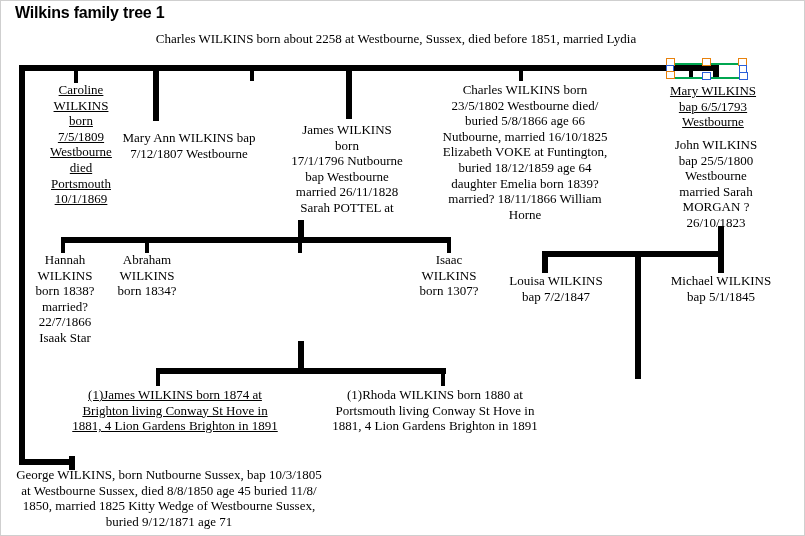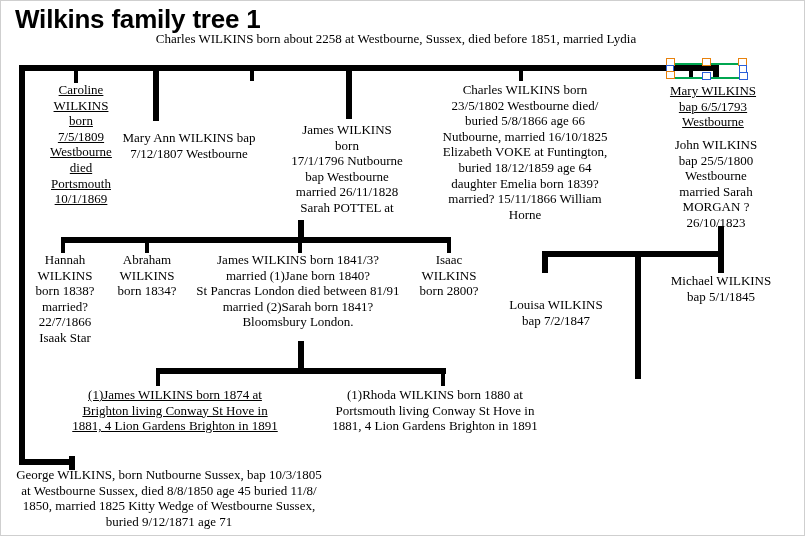--- a/index.html
+++ b/index.html
@@ -12,21 +12,21 @@
     width:805px;height:536px;
     background:#ffffff;
     overflow:hidden;
     border:1px solid #cfcfcf;
     box-sizing:border-box;
   }
   .title{
     position:absolute;
     font-family:"Liberation Sans","DejaVu Sans",sans-serif;
     font-weight:bold;
-    font-size:26px;
+    font-size:16px;
     letter-spacing:-0.2px;
     left:14px;top:3px;
     white-space:nowrap;
   }
   .node{
     position:absolute;
     text-align:center;
     font-size:13px;
     line-height:15.6px;
     white-space:pre-line;
@@ -85,21 +85,21 @@
 married 26/11/1828
 Sarah POTTEL at</div>
 
   <div class="node" style="left:420px;top:81px;width:208px;">Charles WILKINS born
 23/5/1802 Westbourne died/
 buried 5/8/1866 age 66
 Nutbourne, married 16/10/1825
 Elizabeth VOKE at Funtington,
 buried 18/12/1859 age 64
 daughter Emelia born 1839?
-married? 15/11/1866 William
+married? 18/11/1866 William
 Horne</div>
 
   <div class="node" style="left:640px;top:82px;width:144px;text-decoration:underline;">Mary WILKINS
 bap 6/5/1793
 Westbourne</div>
 
   <div class="node" style="left:640px;top:136px;width:150px;">John WILKINS
 bap 25/5/1800
 Westbourne
 married Sarah
@@ -123,31 +123,26 @@
 WILKINS
 born 1838?
 married?
 22/7/1866
 Isaak Star</div>
 
   <div class="node" style="left:100px;top:251px;width:92px;">Abraham
 WILKINS
 born 1834?</div>
 
-  <div class="node" style="left:186px;top:251px;width:222px;">James WILKINS born 1841/3?
-married (1)Jane born 1840?
-St Pancras London died between 81/91
-married (2)Sarah born 1841?
-Bloomsbury London.</div>
 
   <div class="node" style="left:404px;top:251px;width:88px;">Isaac
 WILKINS
-born 2800?</div>
+born 1307?</div>
 
-  <div class="node" style="left:490px;top:272px;width:130px;margin-top:24px;">Louisa WILKINS
+  <div class="node" style="left:490px;top:272px;width:130px;">Louisa WILKINS
 bap 7/2/1847</div>
 
   <div class="node" style="left:650px;top:272px;width:140px;">Michael WILKINS
 bap 5/1/1845</div>
 
   <div class="hline" style="left:155px;top:367px;width:290px;height:6px;"></div>
   <div class="vline" style="left:297px;top:340px;width:6px;height:33px;"></div>
   <div class="stub" style="left:155px;top:371px;height:14px;"></div>
   <div class="stub" style="left:440px;top:371px;height:14px;"></div>
 

